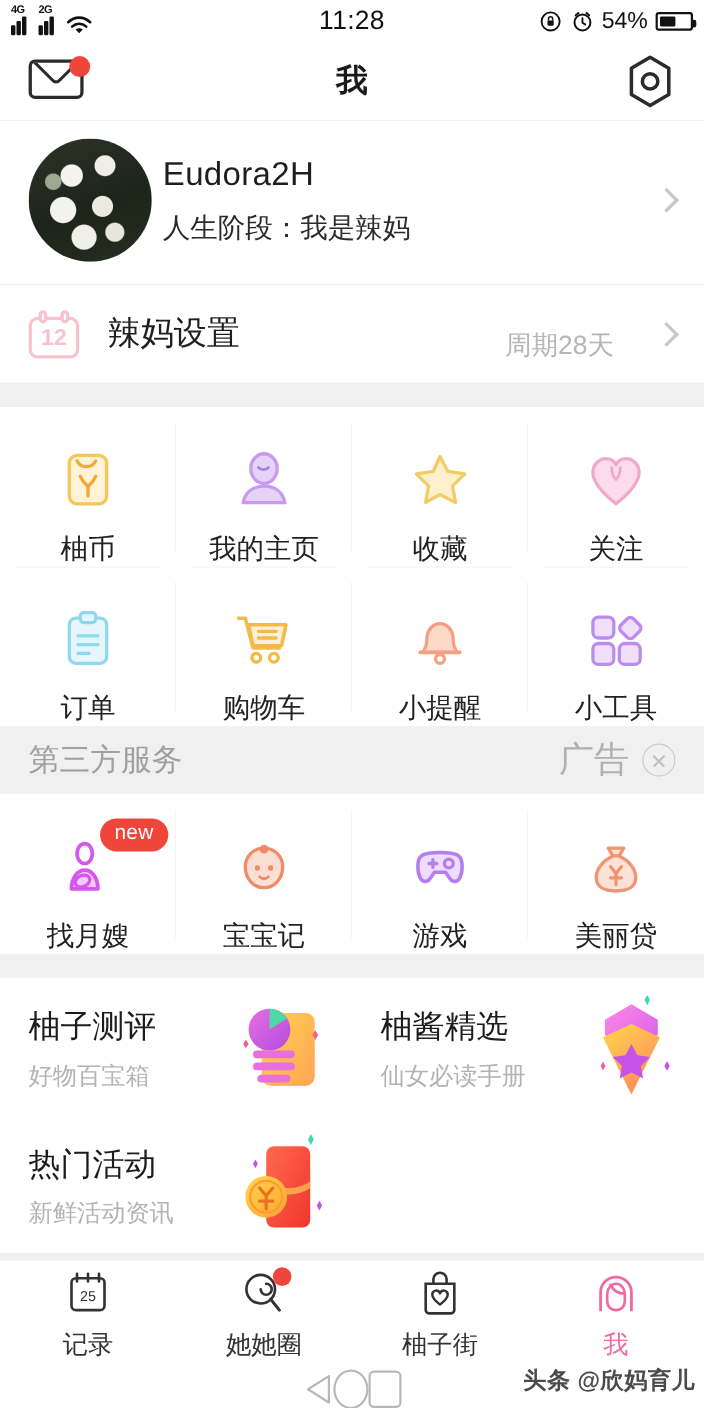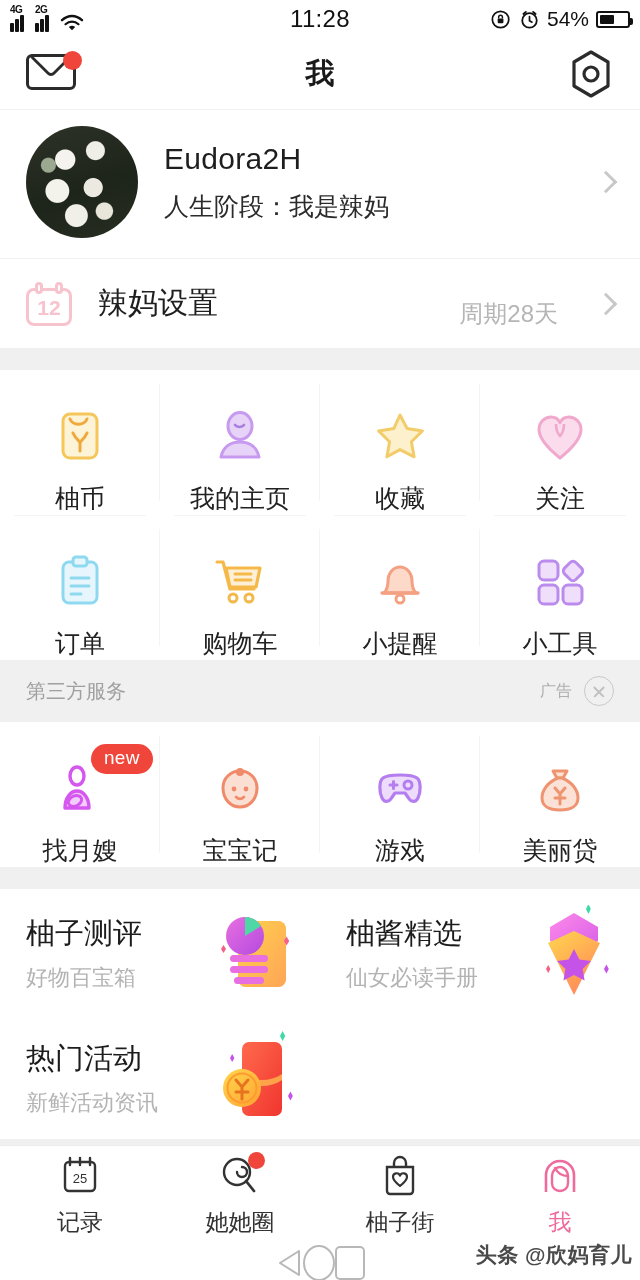--- a/index.html
+++ b/index.html
@@ -29,21 +29,21 @@
   
   .appbar { height:72px; flex:0 0 72px; display:flex; align-items:center; padding:0 26px; position:relative; background:#fff; border-bottom:1px solid #f2f2f2; }
   .appbar-title { position:absolute; left:0; right:0; text-align:center; font-size:29px; font-weight:700; color:#1a1a1a; }
   .mail-wrap { position:relative; width:54px; height:40px; }
   .mail { width:50px; height:36px; border:3px solid #2b2b2b; border-radius:6px; position:relative; overflow:hidden; }
   .mail::before { content:""; position:absolute; left:50%; top:-16px; transform:translateX(-50%) rotate(45deg); width:28px; height:28px; border-right:3px solid #2b2b2b; border-bottom:3px solid #2b2b2b; border-radius:0 0 6px 0; }
   .dot-badge { position:absolute; right:-2px; top:-3px; width:19px; height:19px; border-radius:50%; background:#f0453a; }
   .hexgear { margin-left:auto; width:46px; height:50px; position:relative; }
 
   
-  .profile { display:flex; align-items:center; padding:16px 26px 20px; gap:26px; background:#fff; }
+  .profile { display:flex; align-items:center; padding:16px 26px 20px; gap:10px; background:#fff; }
   .avatar { width:112px; height:112px; border-radius:50%; flex:0 0 112px; overflow:hidden; position:relative;
      background:radial-gradient(circle at 35% 30%, #f4f3ee 0 9%, transparent 10%),
                 radial-gradient(circle at 62% 22%, #efeee7 0 8%, transparent 9%),
                 radial-gradient(circle at 28% 58%, #f3f2eb 0 11%, transparent 12%),
                 radial-gradient(circle at 60% 55%, #eceae0 0 10%, transparent 11%),
                 radial-gradient(circle at 45% 80%, #f1f0e8 0 10%, transparent 11%),
                 radial-gradient(circle at 70% 76%, #e8e6da 0 7%, transparent 8%),
                 radial-gradient(circle at 20% 35%, #9aa98f 0 6%, transparent 7%),
                 linear-gradient(160deg,#2e3328 0%,#1d2419 55%,#272d21 100%); }
   .p-text { flex:1; display:flex; flex-direction:column; gap:14px; }
@@ -65,23 +65,23 @@
   
   .grid { display:grid; grid-template-columns:repeat(4,1fr); background:#fff; }
   .cell { height:145px; display:flex; flex-direction:column; align-items:center; justify-content:flex-end; gap:14px; position:relative; }
   .grid .cell:not(:nth-child(4n))::after { content:""; position:absolute; right:0; top:14px; bottom:14px; width:1px; background:#f4f4f4; }
   .row2 .cell::before { content:""; position:absolute; left:14px; right:14px; top:0; height:1px; background:#f4f4f4; }
   .cell .lbl { font-size:25px; color:#222; }
   .ico { width:62px; height:62px; position:relative; }
 
   
   .tpbar { height:62px; flex:0 0 62px; background:#f0f0f0; display:flex; align-items:center; padding:0 26px; }
-  .tptitle { font-size:20px; color:#a0a0a0; }
+  .tptitle { font-size:28px; color:#a0a0a0; }
   .tpad { margin-left:auto; display:flex; align-items:center; gap:12px; }
-  .tpad span { font-size:16px; color:#b0b0b0; }
+  .tpad span { font-size:32px; color:#b0b0b0; }
   .xcirc { width:30px; height:30px; border-radius:50%; border:1.5px solid #c9c9c9; position:relative; }
   .xcirc::before,.xcirc::after { content:""; position:absolute; left:7px; top:13.5px; width:14px; height:1.5px; background:#c0c0c0; }
   .xcirc::before { transform:rotate(45deg); } .xcirc::after { transform:rotate(-45deg); }
   .newbadge { position:absolute; left:42px; top:-14px; background:#f0453a; color:#fff; font-size:19px; padding:3px 13px 5px; border-radius:16px; font-weight:500; letter-spacing:.3px; }
 
   
   .promo { display:grid; grid-template-columns:1fr 1fr; background:#fff; }
   .pcard { height:125px; display:flex; align-items:center; padding:4px 20px 0 26px; gap:6px; }
   .pc-txt { display:flex; flex-direction:column; gap:9px; flex:1; }
   .pc-t { font-size:29px; color:#1c1c1c; font-weight:500; }

